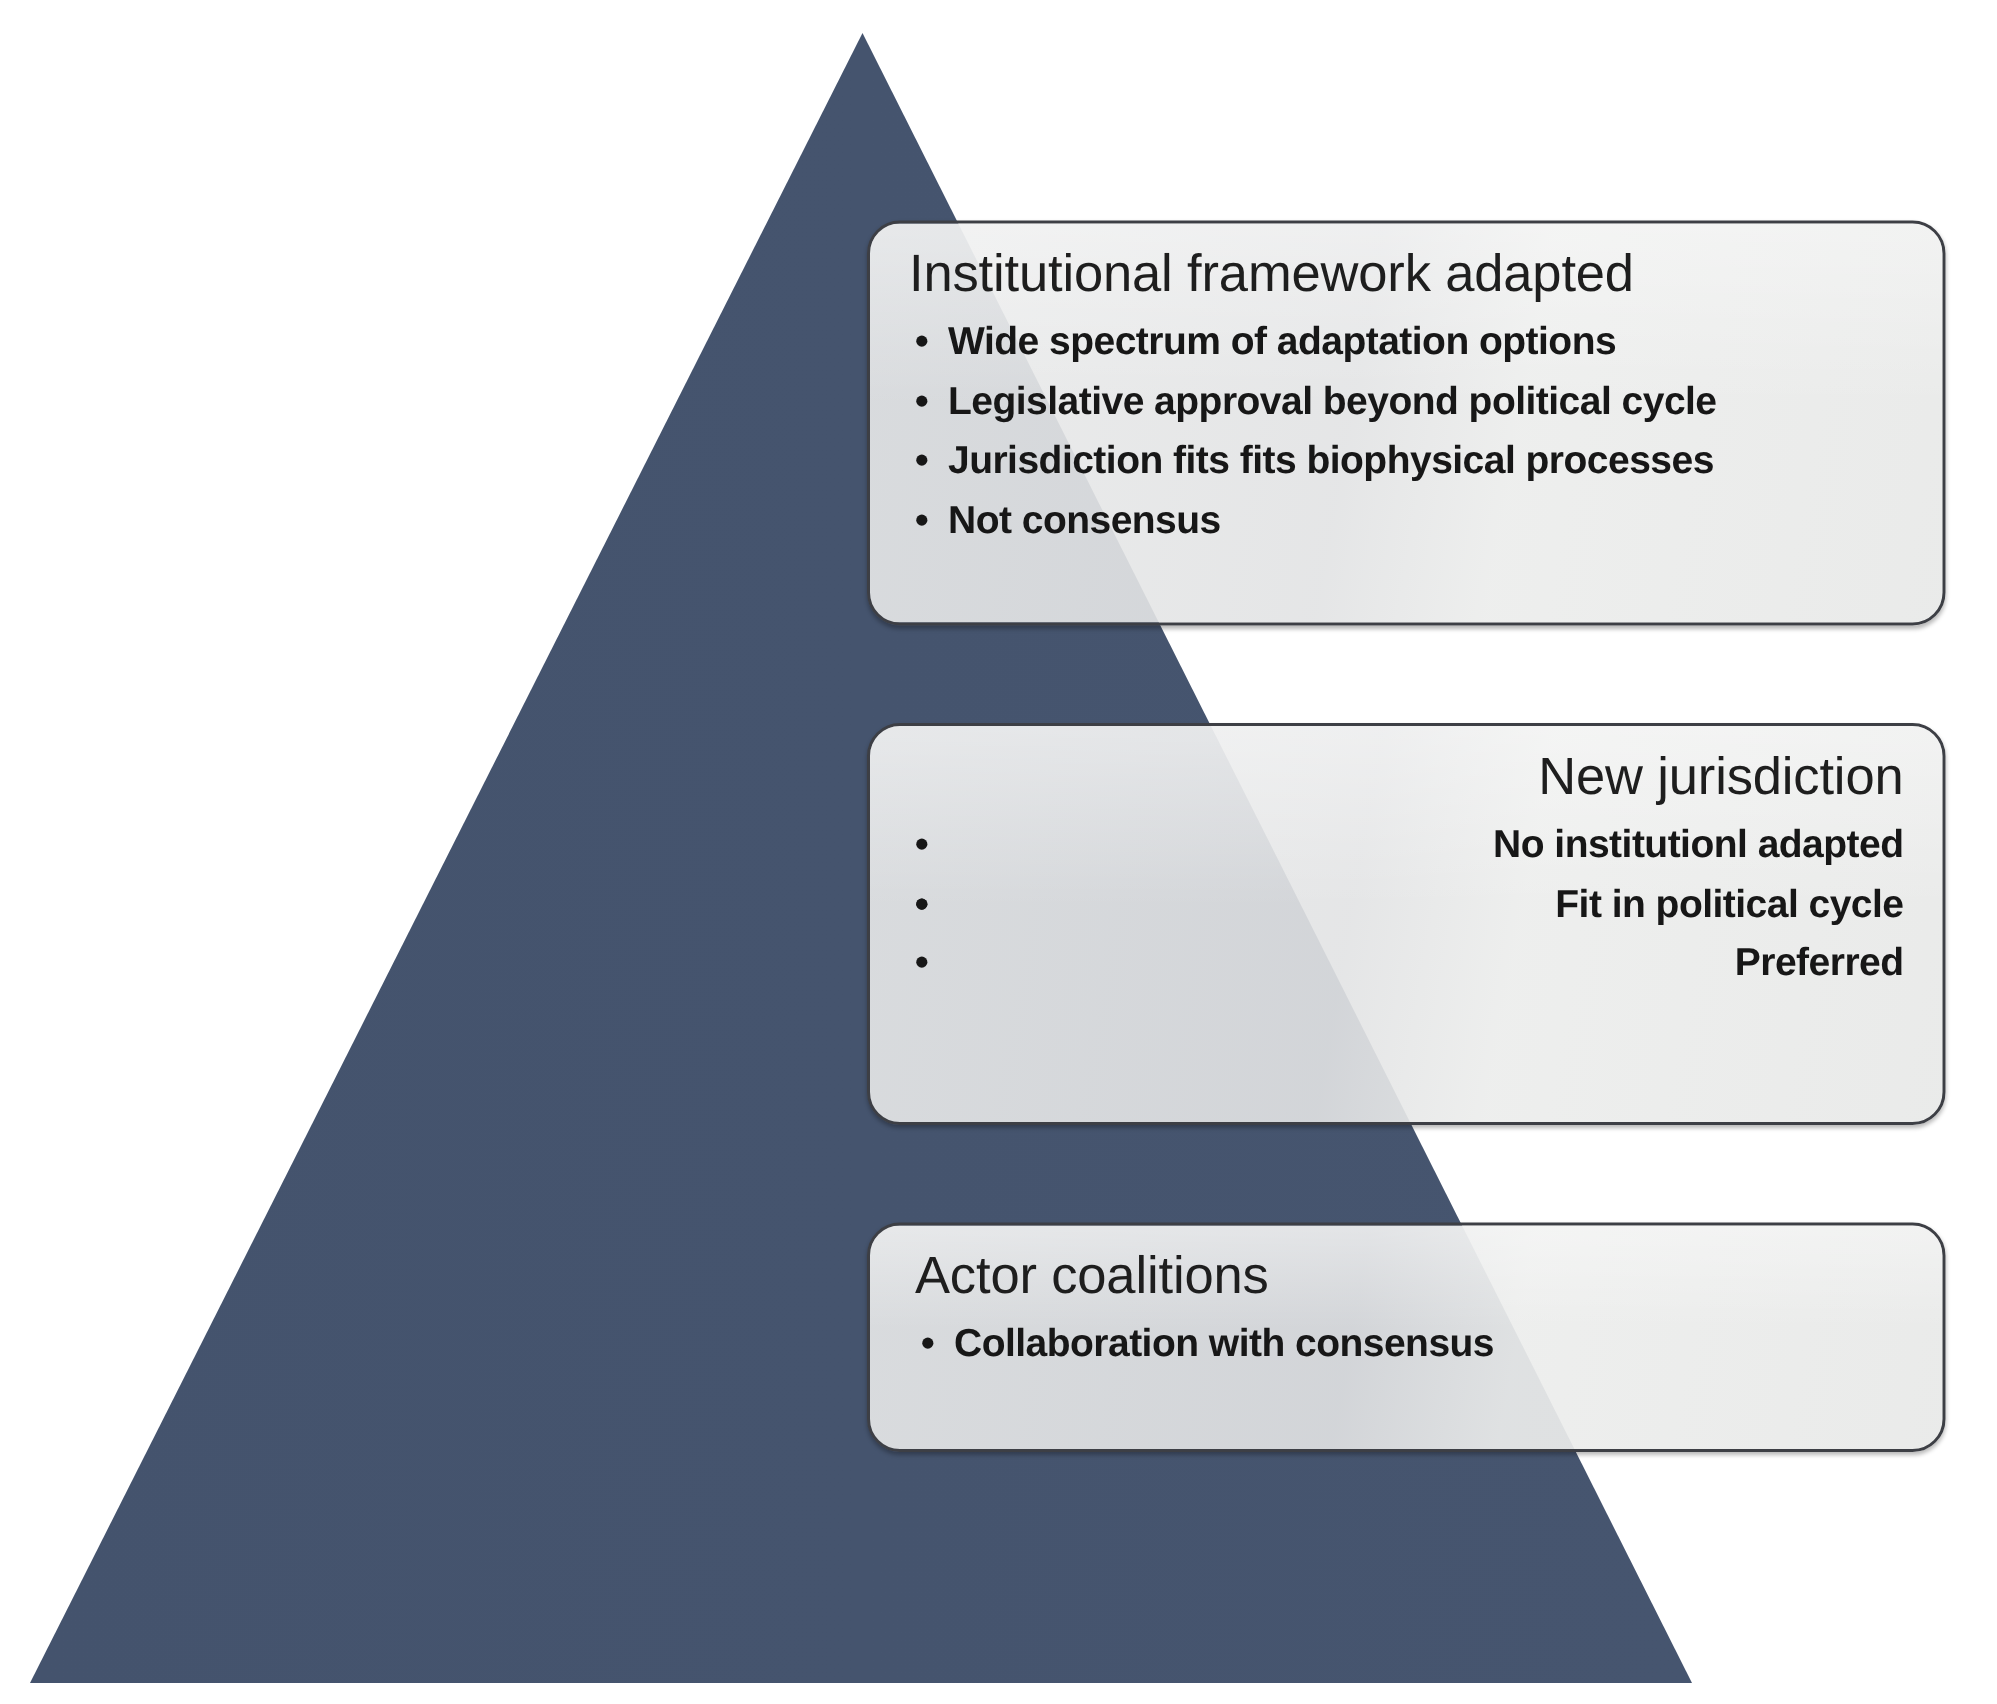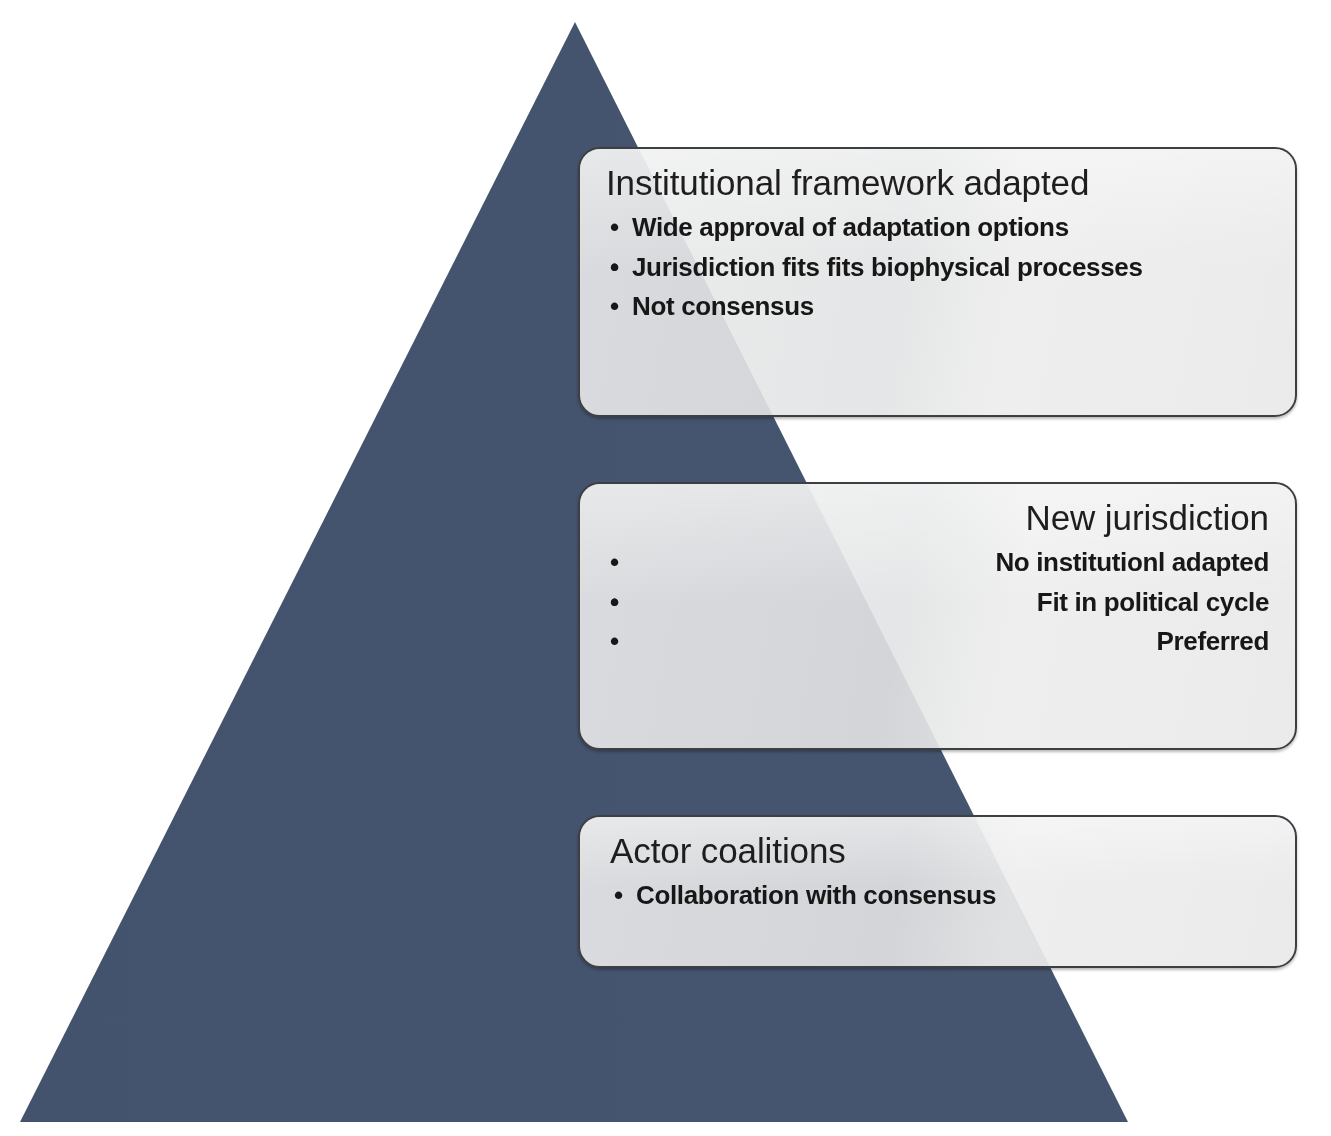--- a/index.html
+++ b/index.html
@@ -123,24 +123,25 @@
     <polygon points="575,22 1128,1122 20,1122" fill="url(#pyrGrad)"></polygon>
   </svg>
 
   <div id="boxes">
 
     <div class="card" id="card-1">
       <div class="card-title">Institutional framework adapted</div>
       <ul class="bullet-list">
         <li class="bullet-item">
           <span class="dot">•</span>
-          <span>Wide approval of adaptation options</span>
+          <span>Wide spectrum of adaptation options</span>
         </li>
         <li class="bullet-item">
           <span class="dot">•</span>
+          <span>Legislative approval beyond political cycle</span>
         </li>
         <li class="bullet-item">
           <span class="dot">•</span>
           <span>Jurisdiction fits fits biophysical processes</span>
         </li>
         <li class="bullet-item">
           <span class="dot">•</span>
           <span>Not consensus</span>
         </li>
       </ul>

